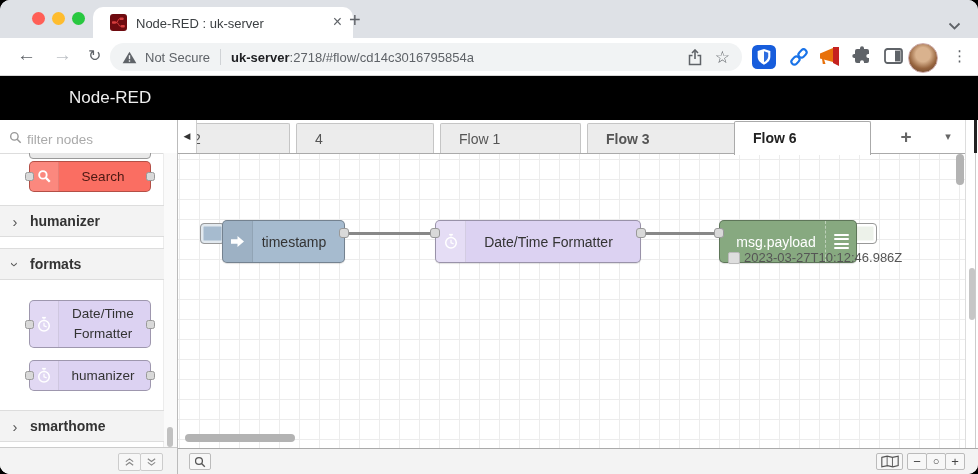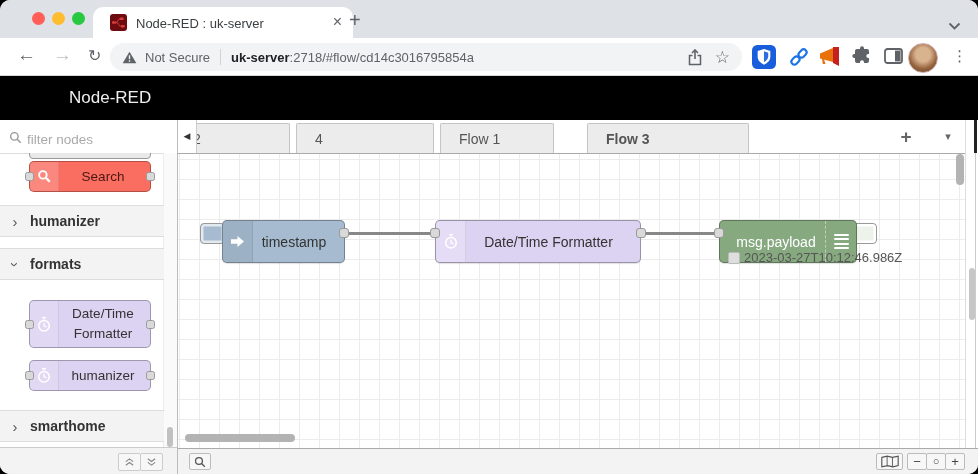--- a/index.html
+++ b/index.html
@@ -112,21 +112,21 @@
   .tab-scroll-left{position:absolute;left:0;top:0;width:19px;height:33px;background:#fff;
                    border-right:1px solid #ccc;text-align:center;line-height:33px;font-size:9px;
                    color:#333;box-sizing:border-box;}
   .ftab{position:absolute;top:3px;height:30px;background:#ececec;border:1px solid #c5c5c5;
         border-bottom:none;border-radius:2px 2px 0 0;font-size:14px;color:#555;
         line-height:30px;white-space:nowrap;overflow:hidden;box-sizing:border-box;}
   .ftab .tl-pad{padding-left:18px;}
   .ftab0{left:8px;width:104px;}
   .ftab0 .tl-pad{padding-left:6px;}
   .ftab1{left:118px;width:138px;}
-  .ftab2{left:262px;width:114px;}
+  .ftab2{left:262px;width:141px;}
   .ftab3{left:409px;width:162px;font-weight:bold;}
   .ftab.active{top:1px;height:34px;background:#fff;border:1px solid #aaa;border-bottom:none;
                font-weight:bold;color:#222;z-index:3;left:556px;width:137px;line-height:32px;}
   .tab-add{position:absolute;left:713px;top:0;width:30px;height:33px;text-align:center;
            line-height:33px;font-size:19px;color:#666;font-weight:bold;}
   .tab-caret{position:absolute;left:760px;top:0;width:20px;height:33px;text-align:center;
              line-height:33px;font-size:11px;color:#666;}
 
   
   .canvas{position:absolute;left:178px;top:154px;width:787px;height:294px;background:#fff;
@@ -402,20 +402,23 @@
     <div class="tab-scroll-left">◀</div>
     <div class="ftab ftab1">
       <span class="tl-pad">4</span>
     </div>
     <div class="ftab ftab2">
       <span class="tl-pad">Flow 1</span>
     </div>
     <div class="ftab ftab3">
       <span class="tl-pad">Flow 3</span>
     </div>
+    <div class="ftab active">
+      <span class="tl-pad">Flow 6</span>
+    </div>
     <div class="tab-add">+</div>
     <div class="tab-caret">▾</div>
   </div>
 
   <div class="canvas"></div>
 
   <div class="wire wire1"></div>
   <div class="wire wire2"></div>
 
   <div class="inject-btn"></div>

